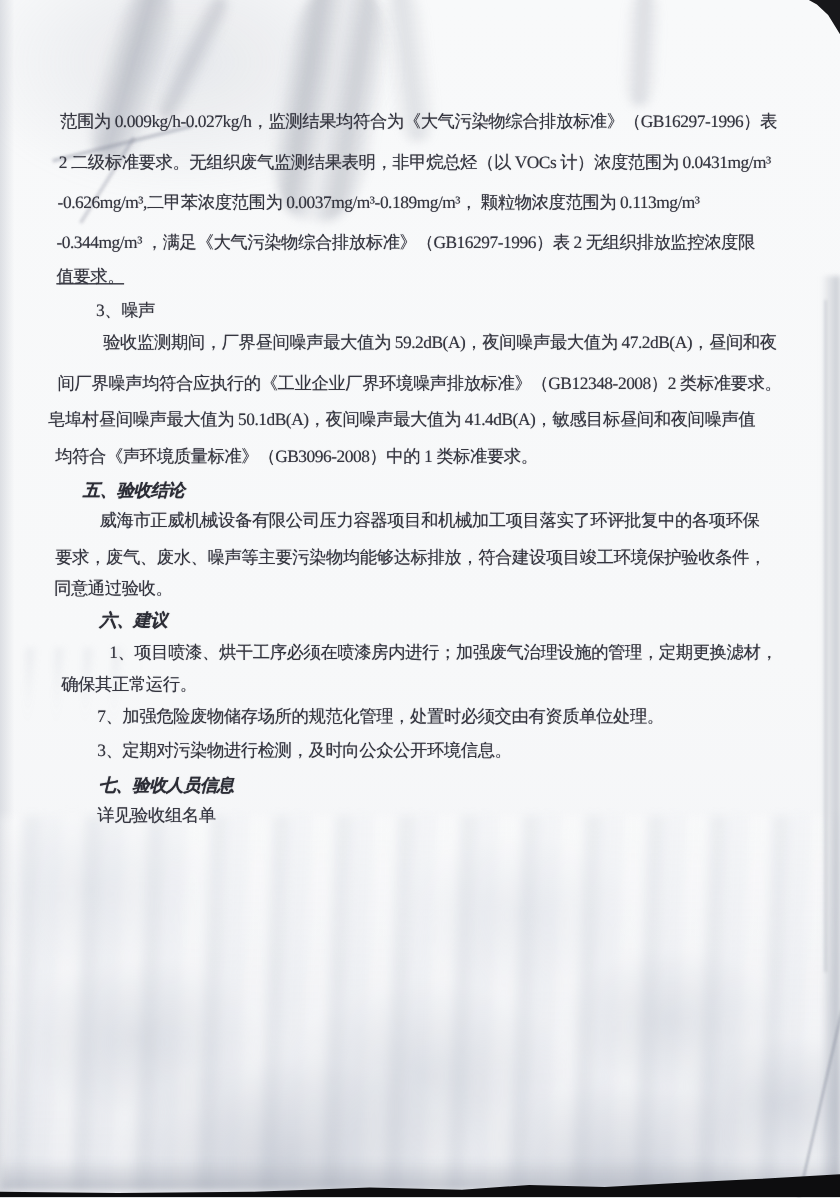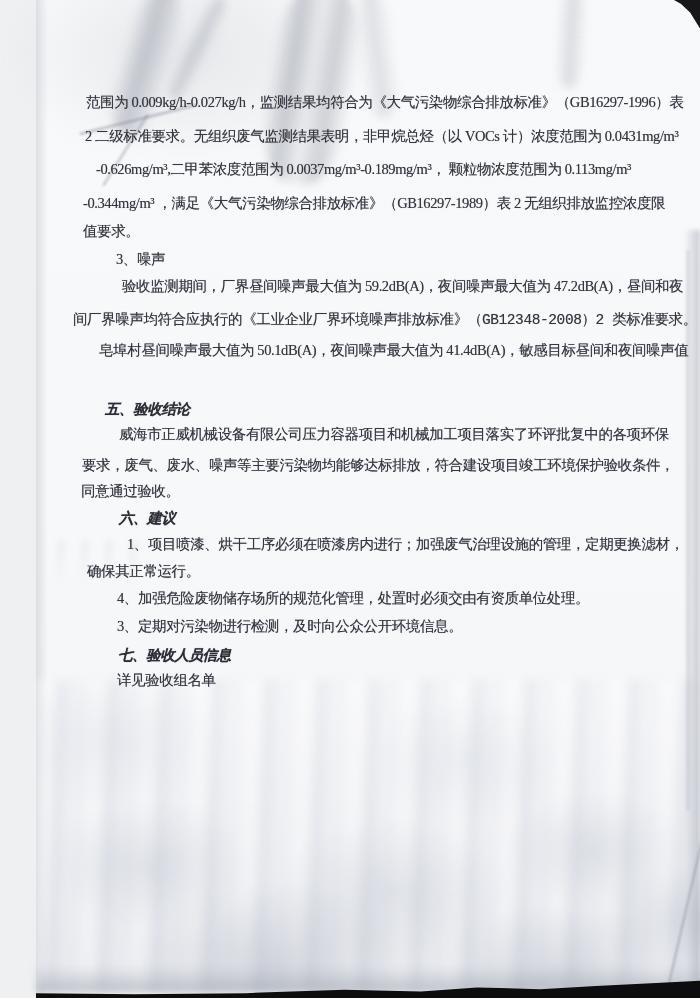--- a/index.html
+++ b/index.html
@@ -4,21 +4,20 @@
 <style>
   html,body{margin:0;padding:0;}
   body{
     width:700px;height:998px;overflow:hidden;position:relative;
     font-family:"Liberation Serif","DejaVu Serif",serif;
     background:#eef0f2;
   }
   .page{
     position:absolute;inset:0;
     background:linear-gradient(180deg,#f8f9fa 0%,#f7f8f9 55%,#f2f3f6 100%);
-    margin-left:36px;
   }
   
   .artifact{position:absolute;pointer-events:none;}
   .wash-topleft{
     left:-40px;top:-60px;width:480px;height:320px;
     background:radial-gradient(ellipse 55% 50% at 40% 35%,rgba(168,173,186,.22),rgba(168,173,186,0) 70%);
     filter:blur(6px);
   }
   .streak{filter:blur(4px);border-radius:40%;}
   .streak-a{left:84px;top:-14px;width:52px;height:150px;transform:rotate(16deg);
@@ -96,32 +95,33 @@
   <div class="artifact right-fold-band"></div>
   <div class="artifact right-fold-line"></div>
   <div class="artifact br-crease"></div>
   <div class="artifact bottom-edge-shadow"></div>
   <div class="artifact bottom-dark-edge"></div>
   <div class="artifact corner-fold"></div>
 
   <div class="textlayer" id="textlayer">
       <div class="tline" style="left: 50px; top: 92px;">范围为 0.009kg/h-0.027kg/h，监测结果均符合为《大气污染物综合排放标准》（GB16297-1996）表</div>
       <div class="tline" style="left: 49px; top: 126px;">2 二级标准要求。无组织废气监测结果表明，非甲烷总烃（以 VOCs 计）浓度范围为 0.0431mg/m³</div>
-      <div class="tline" style="left: 60px; top: 159px; font-family: Liberation Serif, serif;">-0.626mg/m³,二甲苯浓度范围为 0.0037mg/m³-0.189mg/m³， 颗粒物浓度范围为 0.113mg/m³</div>
-      <div class="tline" style="left: 47px; top: 193px;">-0.344mg/m³ ，满足《大气污染物综合排放标准》（GB16297-1989）表 2 无组织排放监控浓度限</div>
-      <div class="tline" style="left: 47px; top: 221px;">值要求。</div>
+      <div class="tline" style="left: 48px; top: 159px; font-family: Liberation Serif, serif;">-0.626mg/m³,二甲苯浓度范围为 0.0037mg/m³-0.189mg/m³， 颗粒物浓度范围为 0.113mg/m³</div>
+      <div class="tline" style="left: 47px; top: 193px;">-0.344mg/m³ ，满足《大气污染物综合排放标准》（GB16297-1996）表 2 无组织排放监控浓度限</div>
+      <div class="tline" style="left: 47px; top: 221px; text-decoration: underline;">值要求。</div>
       <div class="tline" style="left: 80px; top: 249px; font-family: Liberation Serif, serif;">3、噪声</div>
       <div class="tline" style="left: 86px; top: 276px;">验收监测期间，厂界昼间噪声最大值为 59.2dB(A)，夜间噪声最大值为 47.2dB(A)，昼间和夜</div>
-      <div class="tline" style="left: 37px; top: 310px; font-family: Liberation Mono, monospace;">间厂界噪声均符合应执行的《工业企业厂界环境噪声排放标准》（GB12348-2008）2 类标准要求。</div>
-      <div class="tline" style="left: 63px; top: 340px;">皂埠村昼间噪声最大值为 50.1dB(A)，夜间噪声最大值为 41.4dB(A)，敏感目标昼间和夜间噪声值</div>
+      <div class="tline" style="left: 48px; top: 310px;">间厂界噪声均符合应执行的《工业企业厂界环境噪声排放标准》（GB12348-2008）2 类标准要求。</div>
+      <div class="tline" style="left: 40px; top: 340px;">皂埠村昼间噪声最大值为 50.1dB(A)，夜间噪声最大值为 41.4dB(A)，敏感目标昼间和夜间噪声值</div>
+      <div class="tline" style="left: 46px; top: 371px;">均符合《声环境质量标准》（GB3096-2008）中的 1 类标准要求。</div>
       <div class="tline thead" style="left: 69px; top: 399px;">五、验收结论</div>
       <div class="tline" style="left: 83px; top: 424px;">威海市正威机械设备有限公司压力容器项目和机械加工项目落实了环评批复中的各项环保</div>
       <div class="tline" style="left: 46px; top: 455px;">要求，废气、废水、噪声等主要污染物均能够达标排放，符合建设项目竣工环境保护验收条件，</div>
       <div class="tline" style="left: 45px; top: 481px; text-align: right;">同意通过验收。</div>
       <div class="tline thead" style="left: 83px; top: 508px; text-align: center;">六、建议</div>
       <div class="tline" style="left: 91px; top: 534px; font-family: Liberation Serif, serif;">1、项目喷漆、烘干工序必须在喷漆房内进行；加强废气治理设施的管理，定期更换滤材，</div>
       <div class="tline" style="left: 51px; top: 561px; text-align: right;">确保其正常运行。</div>
-      <div class="tline" style="left: 81px; top: 588px;">4、加强危险废物储存场所的规范化管理，处置时必须交由有资质单位处理。</div>
+      <div class="tline" style="left: 81px; top: 588px;">7、加强危险废物储存场所的规范化管理，处置时必须交由有资质单位处理。</div>
       <div class="tline" style="left: 81px; top: 616px;">3、定期对污染物进行检测，及时向公众公开环境信息。</div>
       <div class="tline thead" style="left: 82px; top: 645px;">七、验收人员信息</div>
       <div class="tline" style="left: 81px; top: 670px;">详见验收组名单</div>
     </div>
 </div>
 
 </body></html>

